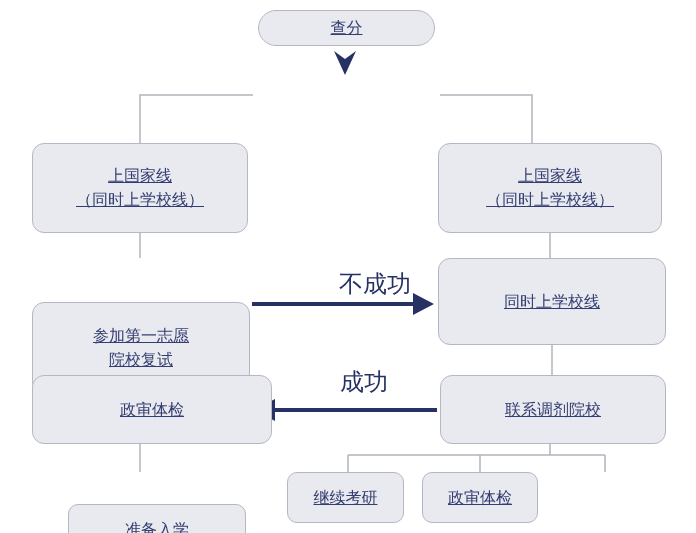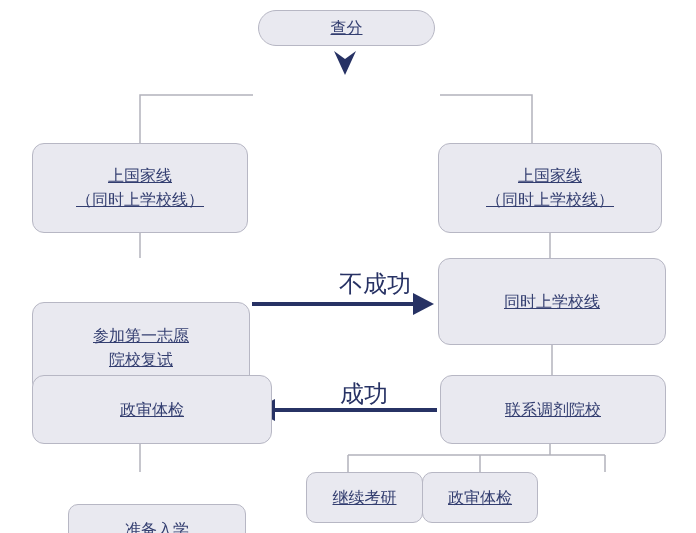--- a/index.html
+++ b/index.html
@@ -35,25 +35,25 @@
   
   #n-check-score        {left:258px;top:10px; width:177px;height:36px;}
   #n-query-cutoff       {left:253px;top:77px; width:187px;height:37px;border-radius:9px;}
   #n-national-left      {left:32px; top:143px;width:216px;height:90px;}
   #n-national-right     {left:438px;top:143px;width:224px;height:90px;}
   #n-first-choice       {left:32px; top:258px;width:218px;height:92px;margin-top:44px;}
   #n-contact-adjust     {left:438px;top:258px;width:228px;height:87px;}
   #n-political          {left:32px; top:375px;width:240px;height:69px;}
   #n-adjust-retest      {left:440px;top:375px;width:226px;height:69px;}
   #n-prepare            {left:68px; top:472px;width:178px;height:52px;margin-top:32px;}
-  #n-continue-exam      {left:306px;top:472px;width:117px;height:51px;}
+  #n-continue-exam      {left:287px;top:472px;width:117px;height:51px;}
   #n-civil-service      {left:422px;top:472px;width:116px;height:51px;}
   #n-find-job           {left:545px;top:472px;width:117px;height:51px;}
   #lbl-unsuccessful     {left:277px;top:270px;width:134px;}
-  #lbl-successful       {left:288px;top:380px;width:100px;}
+  #lbl-successful       {left:288px;top:368px;width:100px;}
 </style>
 </head>
 <body>
 
 <div id="canvas">
 
   <svg class="wires" width="696" height="533" viewBox="0 0 696 533">
 
     <path class="connector" d="M253 95 H140 V143"></path>
     <path class="connector" d="M440 95 H532 V143"></path>

